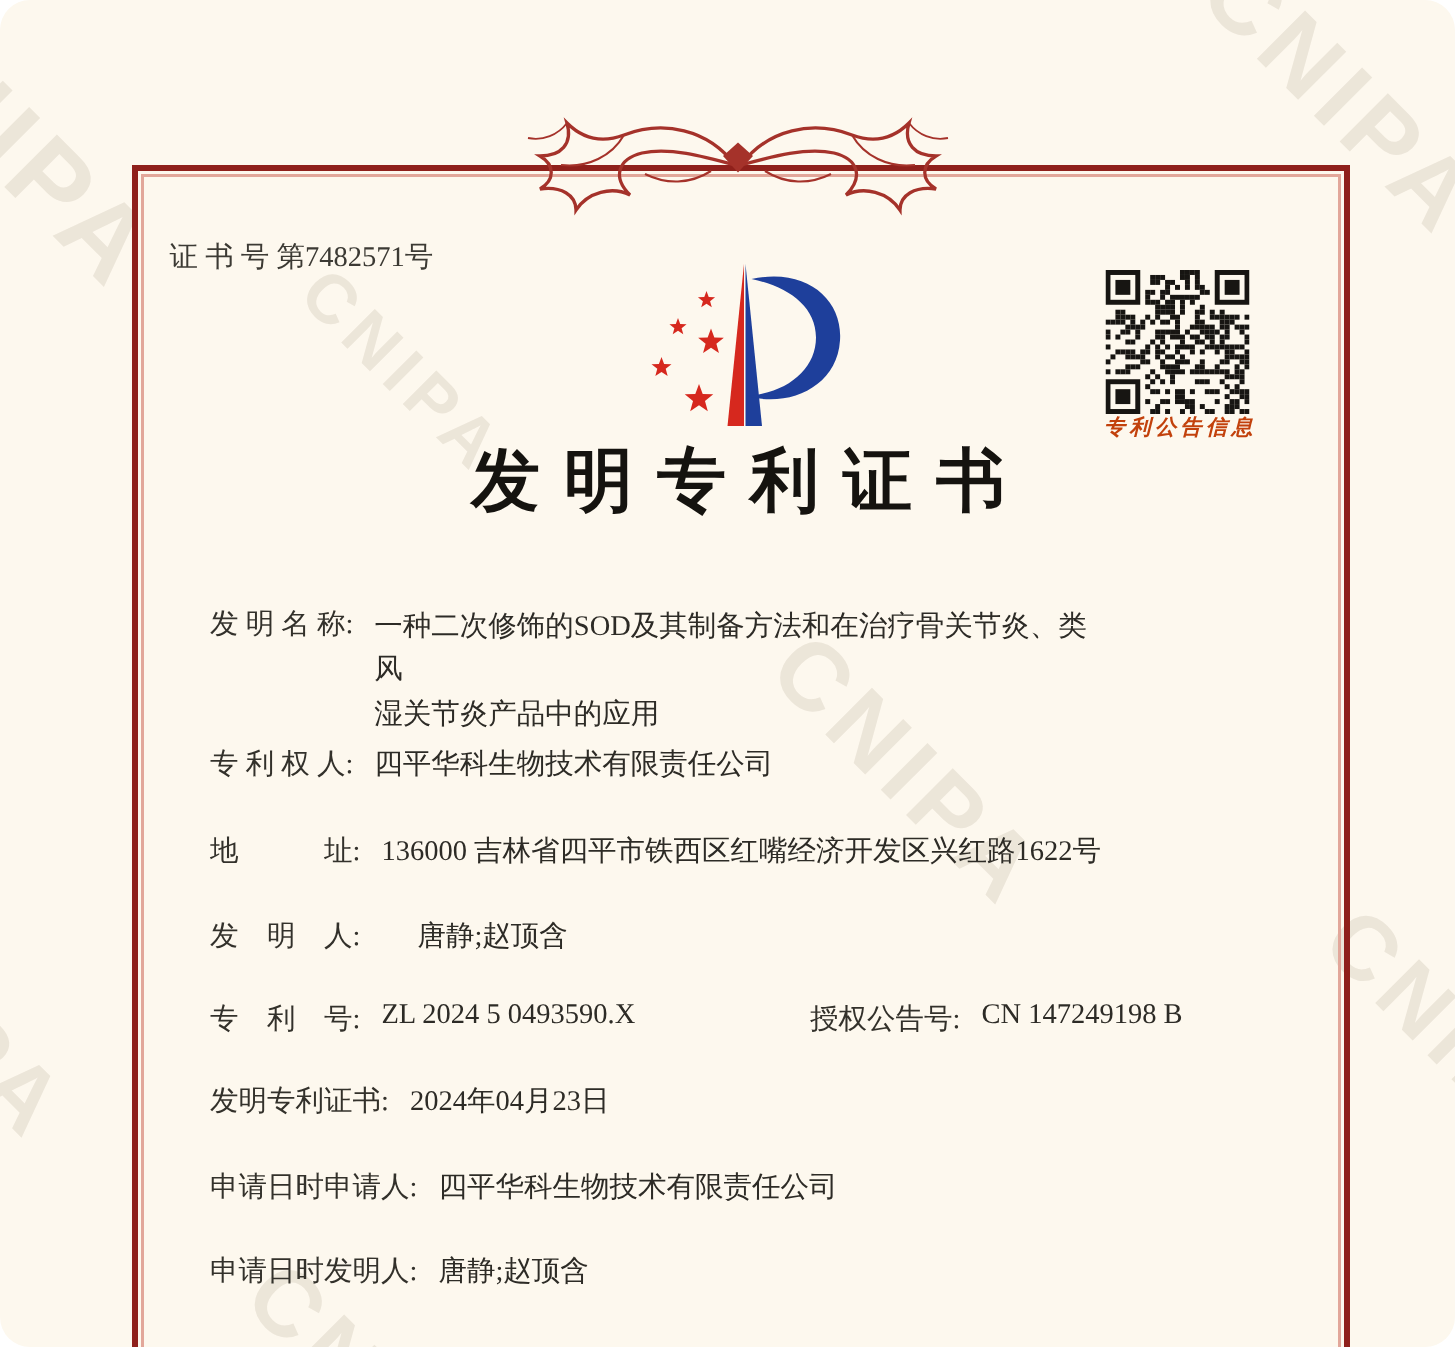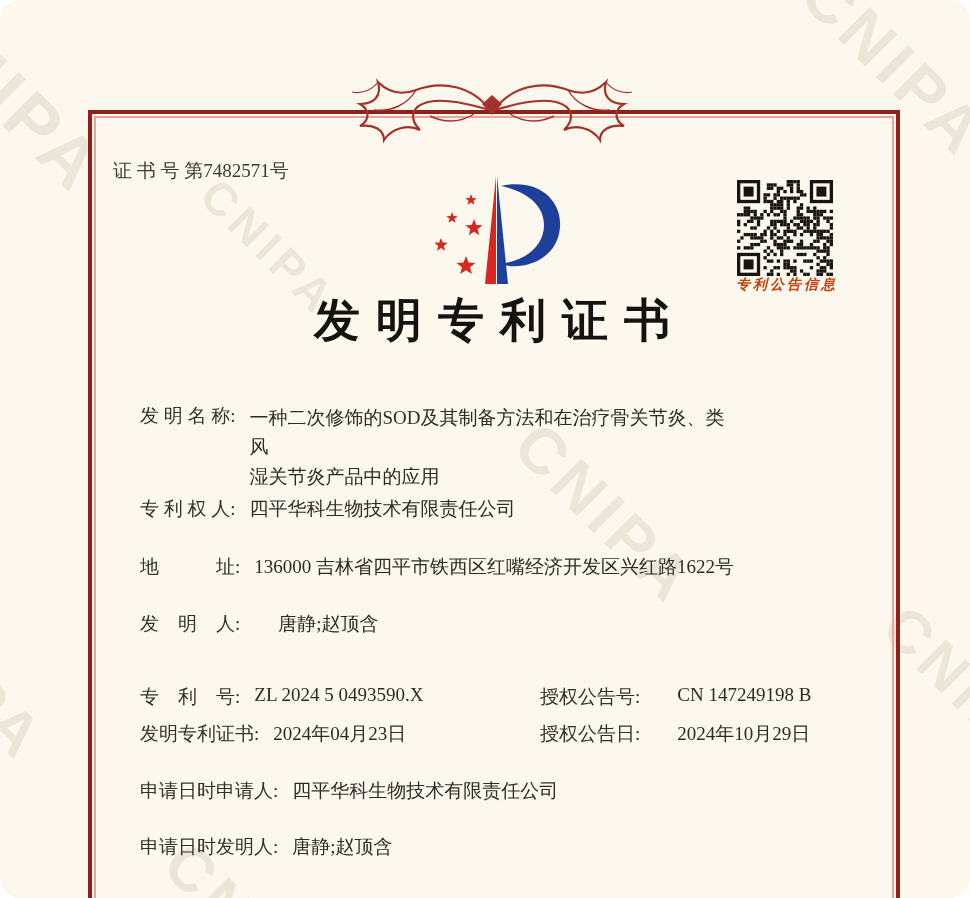--- a/index.html
+++ b/index.html
@@ -21,21 +21,21 @@
   .qr-caption{position:absolute;left:712px;top:276px;width:150px;text-align:center;font-size:14px;
       font-weight:bold;letter-spacing:3px;color:#c2410c;font-style:italic;}
   .title{position:absolute;left:88px;top:290px;width:808px;text-align:center;font-size:46px;
       font-weight:bold;color:#15130f;letter-spacing:16px;text-indent:16px;}
   
   .row{position:absolute;left:140px;display:flex;align-items:flex-start;font-size:19px;color:#33312b;white-space:nowrap;}
   .lbl{color:#33312b;}
   .val{margin-left:14px;color:#2d2b26;}
   .val2lines{white-space:normal;width:480px;line-height:1.55;}
   .group-left{width:400px;display:flex;}
-  .group-right{display:flex;gap:23px;}
+  .group-right{display:flex;}
 </style>
 </head>
 <body>
 
 <div class="card">
 
   <div class="wm" style="left:-55px;top:-25px;font-size:72px;">CNIPA</div>
   <div class="wm" style="left:840px;top:-45px;font-size:66px;">CNIPA</div>
   <div class="wm" style="left:228px;top:168px;font-size:46px;">CNIPA</div>
   <div class="wm" style="left:552px;top:408px;font-size:64px;">CNIPA</div>
@@ -404,40 +404,36 @@
   <div class="row" style="top:554px;">
     <span class="lbl">地　　　址:</span>
     <span class="val">136000 吉林省四平市铁西区红嘴经济开发区兴红路1622号</span>
   </div>
 
   <div class="row" style="top:611px;gap:24px;">
     <span class="lbl">发　明　人:</span>
     <span class="val">唐静;赵顶含</span>
   </div>
 
-  <div class="row" style="top:684px;">
+  <div class="row" style="top:666px;">
     <span class="group-left">
       <span class="lbl">专　利　号:</span>
       <span class="val">ZL 2024 5 0493590.X</span>
     </span>
     <span class="group-right">
       <span class="lbl">授权公告号:</span>
       <span class="val">CN 147249198 B</span>
     </span>
   </div>
 
   <div class="row" style="top:721px;">
     <span class="group-left">
       <span class="lbl">发明专利证书:</span>
       <span class="val">2024年04月23日</span>
     </span>
-    <span class="group-right">
-      <span class="lbl">授权公告日:</span>
-      <span class="val">2024年10月29日</span>
-    </span>
   </div>
 
   <div class="row" style="top:778px;">
     <span class="lbl">申请日时申请人:</span>
     <span class="val">四平华科生物技术有限责任公司</span>
   </div>
 
   <div class="row" style="top:834px;">
     <span class="lbl">申请日时发明人:</span>
     <span class="val">唐静;赵顶含</span>

